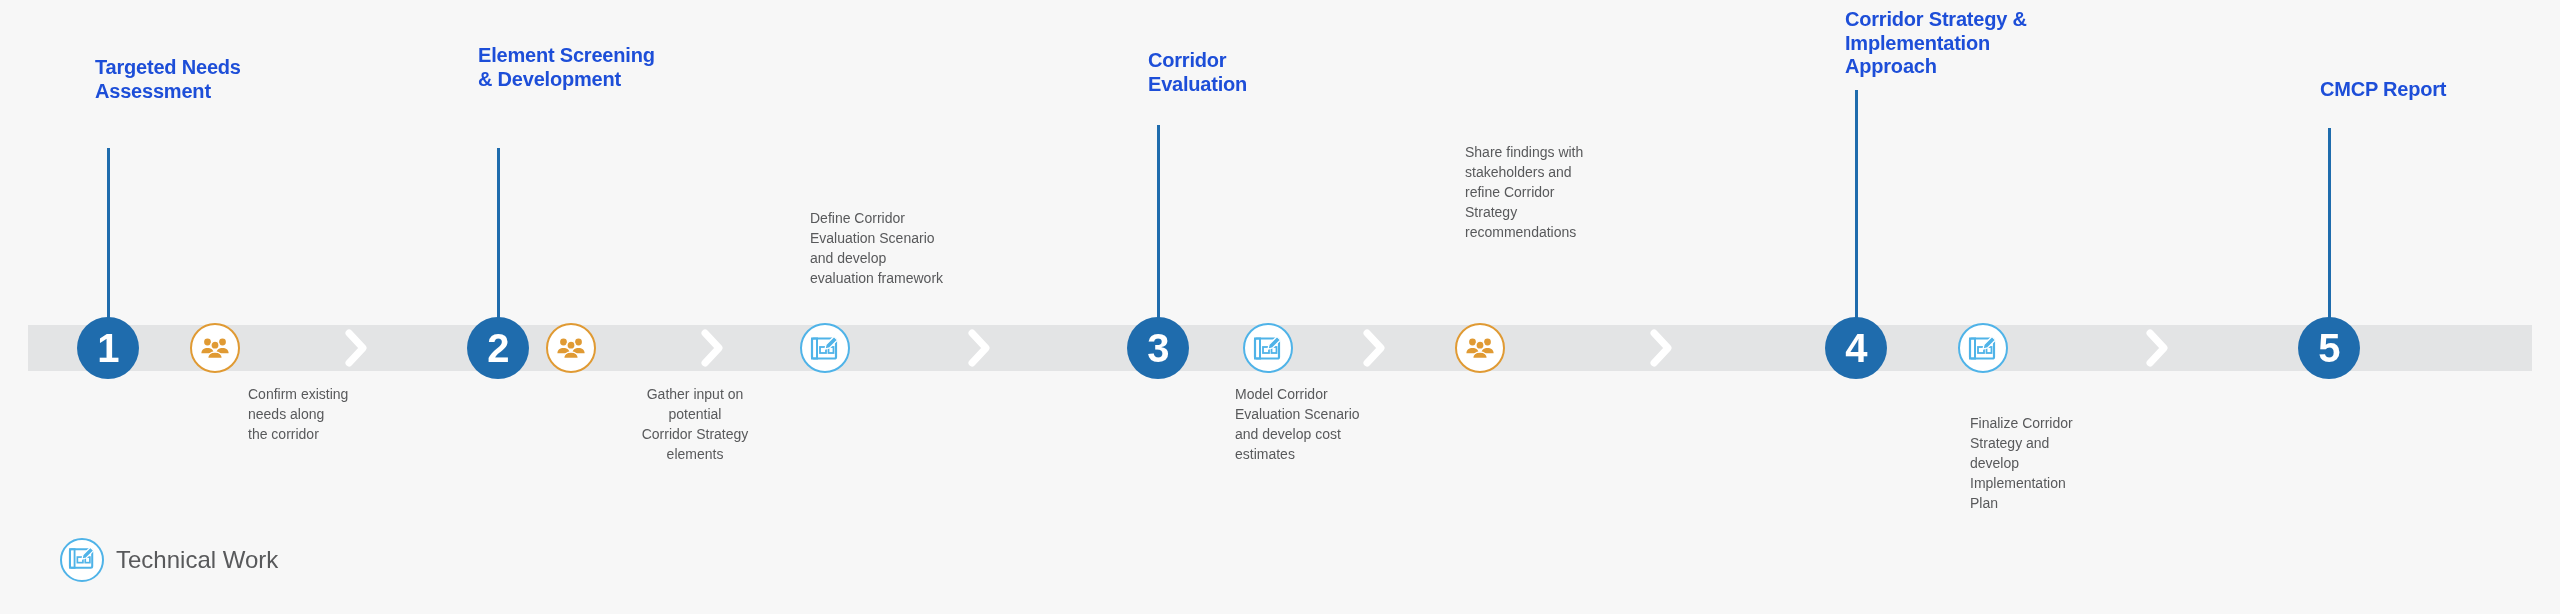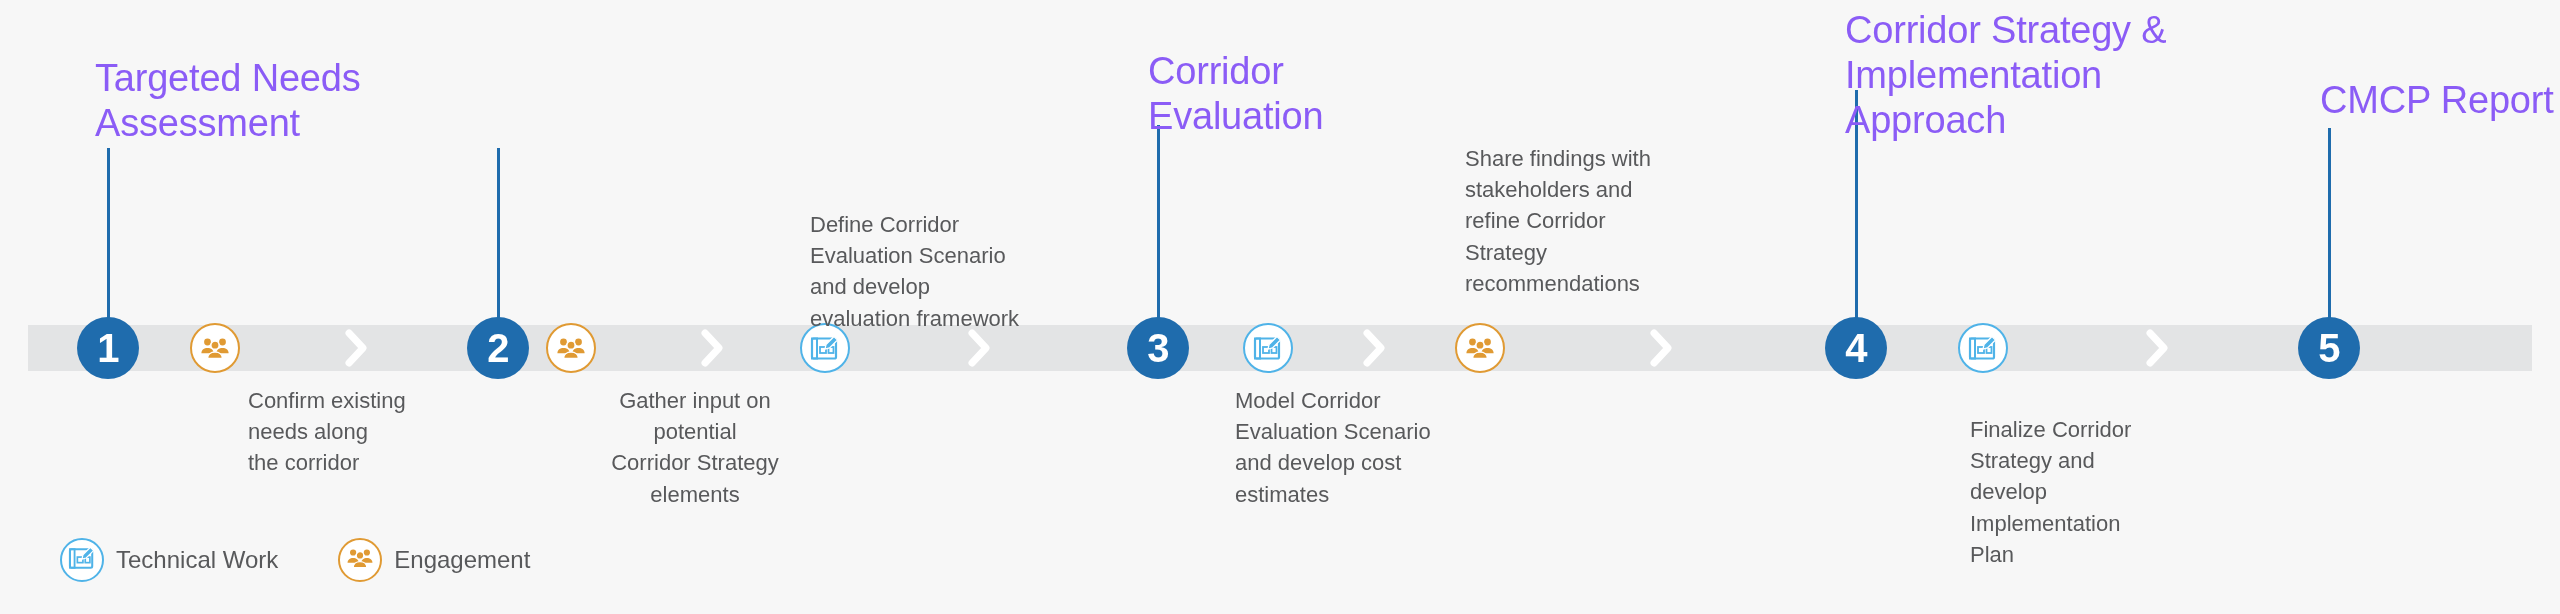--- a/index.html
+++ b/index.html
@@ -48,23 +48,23 @@
   
   .stem {
     position: absolute;
     width: 3px;
     background: #1f6cad;
   }
 
   
   .milestone-title {
     position: absolute;
-    color: #8b5cf6;
-    font-size: 38px;
-    font-weight: normal;
+    color: #1d4ed8;
+    font-size: 20px;
+    font-weight: bold;
     line-height: 1.18;
     letter-spacing: -0.2px;
     white-space: pre-line;
   }
 
   
   .activity-icon {
     position: absolute;
     width: 50px;
     height: 50px;
@@ -85,33 +85,33 @@
     width: 26px;
     height: 40px;
     color: #ffffff;
   }
   .chevron svg { display: block; }
 
   
   .caption {
     position: absolute;
     color: #58595b;
-    font-size: 22px;
+    font-size: 14px;
     line-height: 1.42;
     white-space: pre-line;
   }
 
   
   .legend {
     position: absolute;
     left: 60px;
     top: 538px;
     display: flex;
     align-items: center;
-    gap: 38px;
+    gap: 14px;
   }
   .legend-item {
     display: flex;
     align-items: center;
     gap: 12px;
   }
   .legend-bubble {
     width: 44px;
     height: 44px;
     border-radius: 50%;
@@ -250,20 +250,22 @@
   <div class="stem" style="left:2328px; top:128px; height:190px;"></div>
 
   <div class="milestone" style="left:77px; top:317px;">1</div>
   <div class="milestone" style="left:467px; top:317px;">2</div>
   <div class="milestone" style="left:1127px; top:317px;">3</div>
   <div class="milestone" style="left:1825px; top:317px;">4</div>
   <div class="milestone" style="left:2298px; top:317px;">5</div>
 
   <div class="milestone-title" style="left:95px; top:56px; width:320px;">Targeted Needs
 Assessment</div>
+  <div class="milestone-title" style="left:478px; top:44px; width:340px;">Element Screening
+&amp; Development</div>
   <div class="milestone-title" style="left:1148px; top:49px; width:300px;">Corridor
 Evaluation</div>
   <div class="milestone-title" style="left:1845px; top:8px; width:360px;">Corridor Strategy &amp;
 Implementation
 Approach</div>
   <div class="milestone-title" style="left:2320px; top:78px; width:260px;">CMCP Report</div>
 
   <div class="caption" style="left:205px; top:385px; width:250px;margin-left:43px;">Confirm existing
 needs along
 the corridor</div>
@@ -305,31 +307,16 @@
             <rect x="2" y="4.5" width="5" height="20" fill="none" stroke="#4fb3e8" stroke-width="2"></rect>
             <rect x="10" y="13" width="6" height="6" fill="none" stroke="#4fb3e8" stroke-width="1.8"></rect>
             <rect x="18.5" y="13" width="5" height="6" fill="none" stroke="#4fb3e8" stroke-width="1.8"></rect>
             <path d="M16 10.5 L24 2.5 L27.5 6 L19.5 14 L15 15.2 Z" fill="#4fb3e8" stroke="#ffffff" stroke-width="1.3"></path>
           </svg>
         </span>
       </span>
       <span class="legend-label">Technical Work</span>
     </div>
 
-    <div class="legend-item">
-      <span class="legend-bubble engagement">
-        <span>
-          <svg width="28" height="22" viewBox="0 0 30 24" aria-hidden="true">
-            <circle cx="7.5" cy="6" r="3.4" fill="#e09a33"></circle>
-            <path d="M1.4 17.2c0-3.3 2.7-5.2 6.1-5.2s6.1 1.9 6.1 5.2z" fill="#e09a33"></path>
-            <circle cx="22.5" cy="6" r="3.4" fill="#e09a33"></circle>
-            <path d="M16.4 17.2c0-3.3 2.7-5.2 6.1-5.2s6.1 1.9 6.1 5.2z" fill="#e09a33"></path>
-            <circle cx="15" cy="9.2" r="4.1" fill="#e09a33" stroke="#ffffff" stroke-width="1.4"></circle>
-            <path d="M7.6 22.4c0-4 3.3-6.4 7.4-6.4s7.4 2.4 7.4 6.4z" fill="#e09a33" stroke="#ffffff" stroke-width="1.4"></path>
-          </svg>
-        </span>
-      </span>
-      <span class="legend-label">Engagement</span>
-    </div>
 
   </div>
 
 </div>
 
 </body></html>

